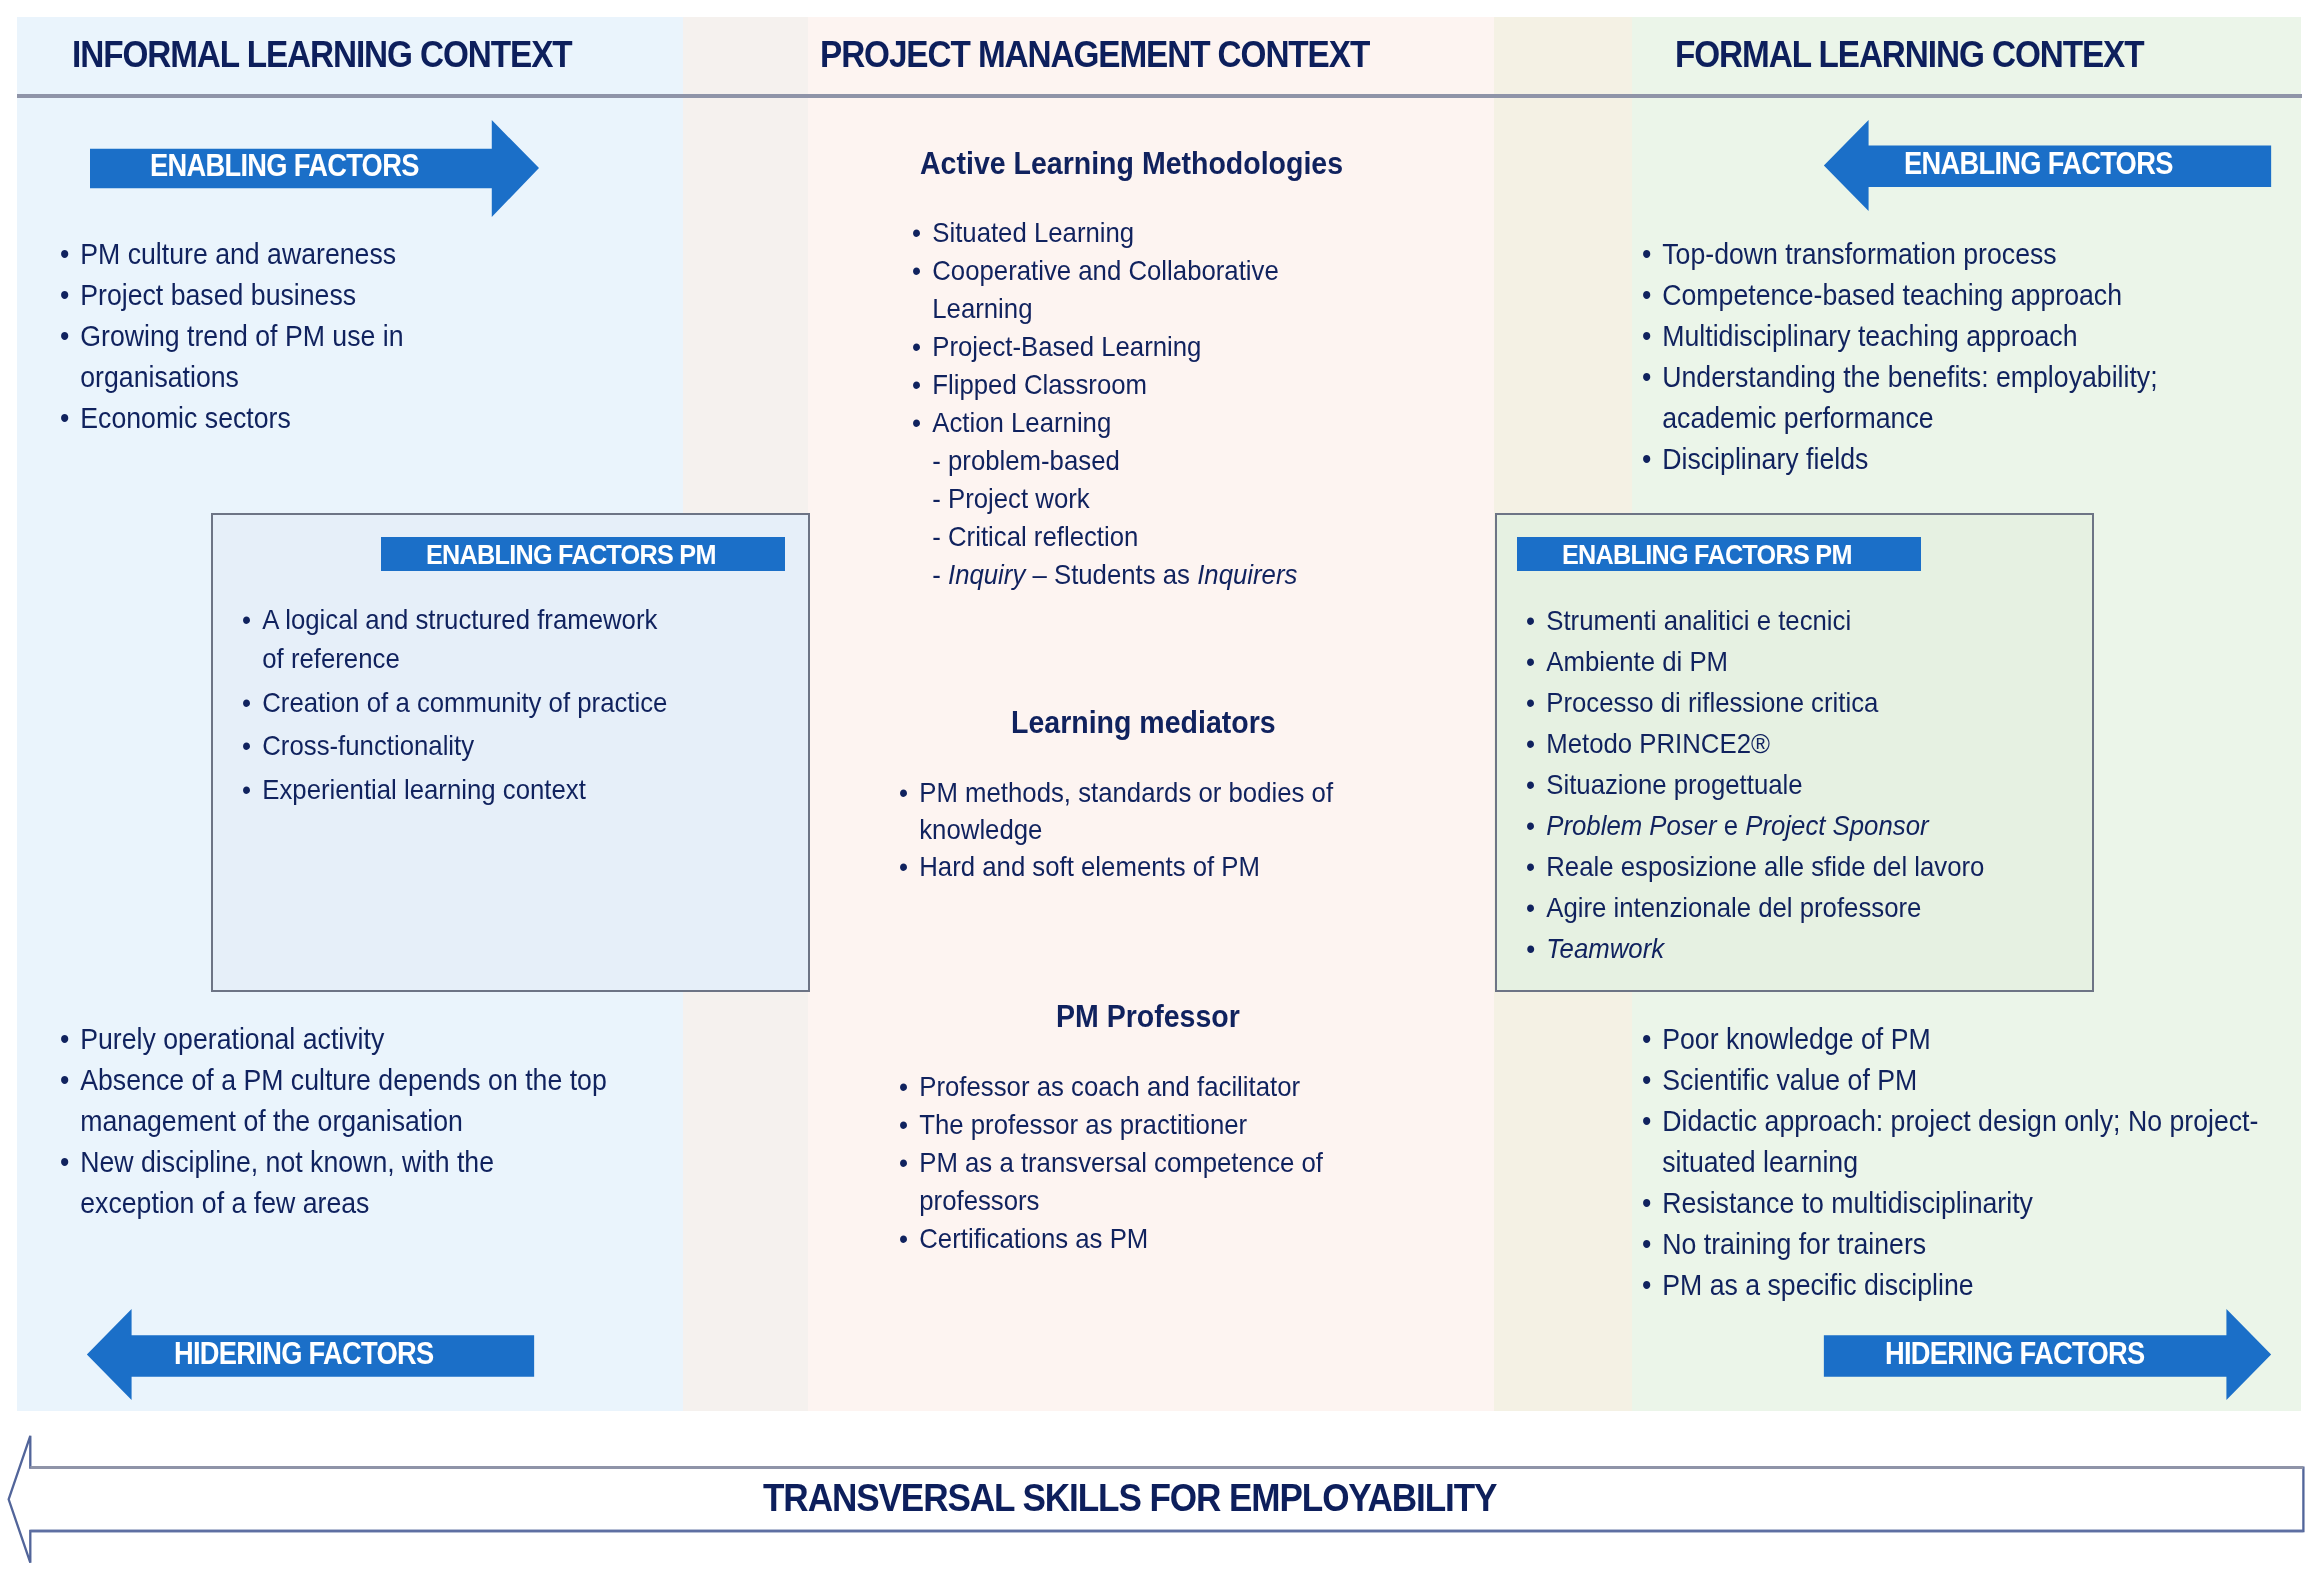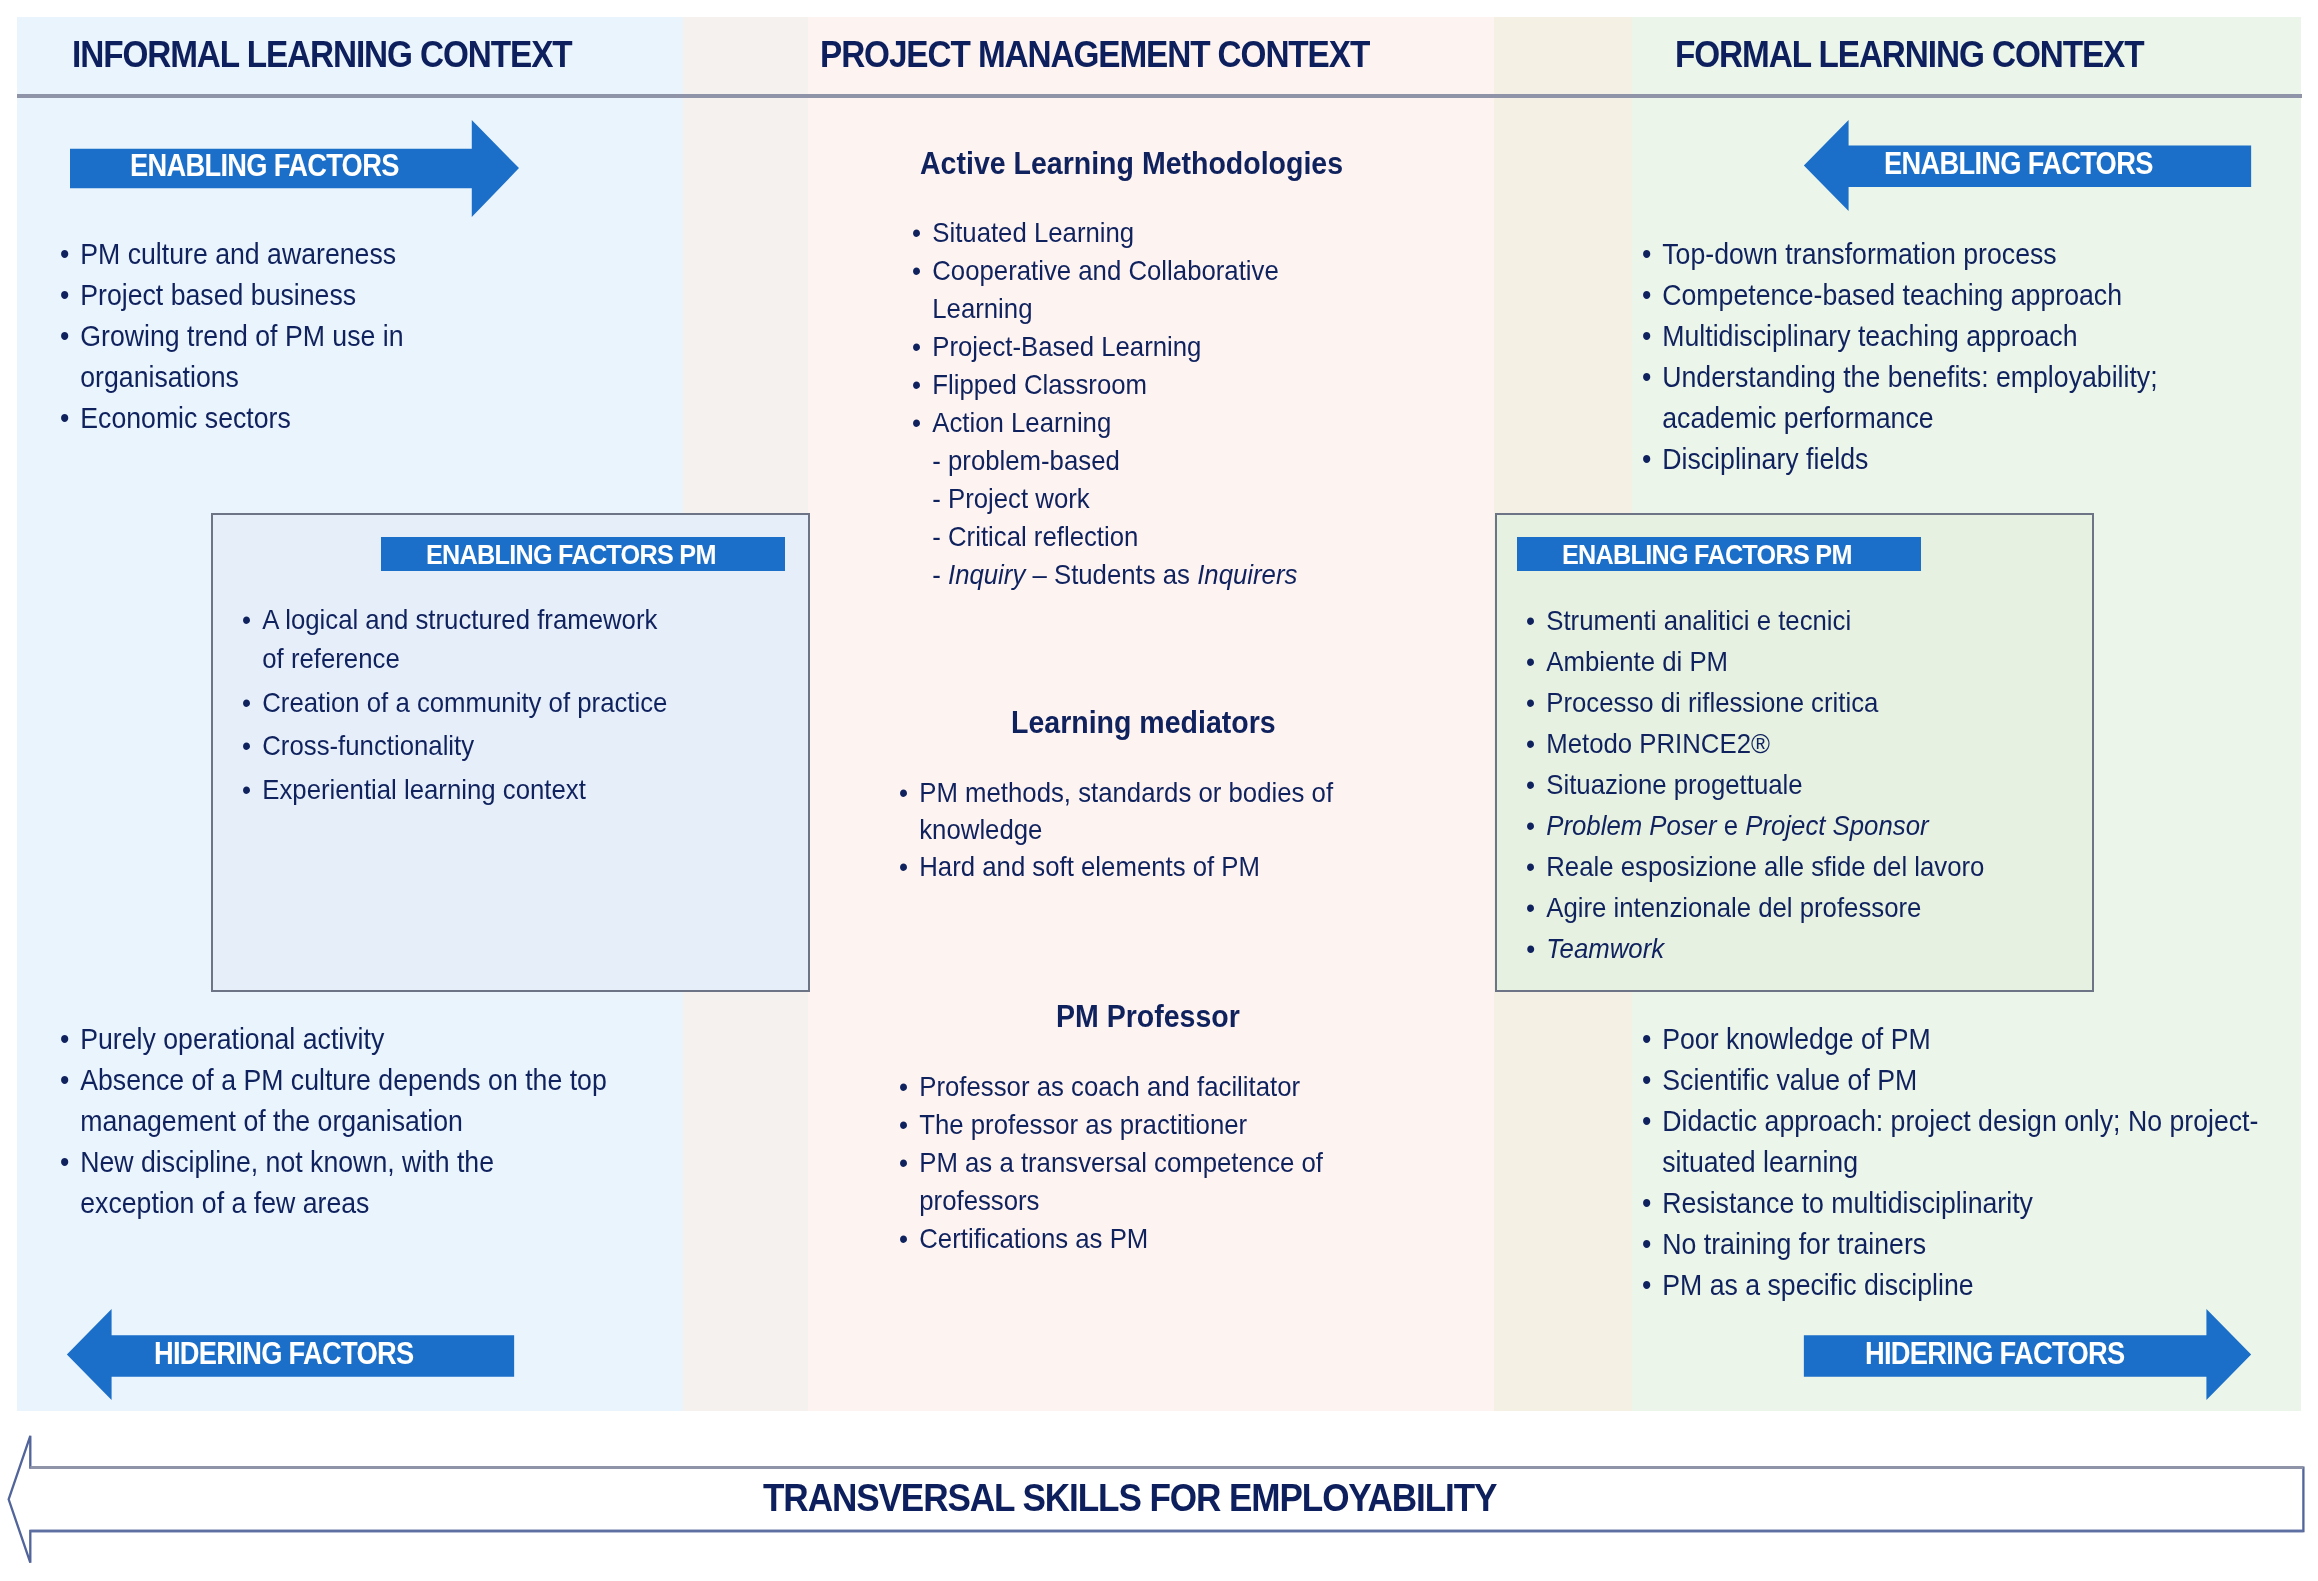--- a/index.html
+++ b/index.html
@@ -7,21 +7,21 @@
          font-family:"DejaVu Sans Condensed","Liberation Sans Narrow","Liberation Sans", sans-serif; color:#10225e; }
   .band { position:absolute; top:17px; height:1394px; }
   .band-left   { left:17px;  width:666px;  background:#eaf4fc; }
   .band-lgap   { left:683px; width:125px;  background:#f5f1ee; }
   .band-center { left:808px; width:686px; background:#fdf4f1; }
   .band-rgap   { left:1494px; width:139px; background:#f4f1e4; }
   .band-right  { left:1632px; width:669px; background:#ebf5e9; }
   .hdr-line { position:absolute; left:17px; width:2285px; top:94px; height:3.9px; background:#8f94a8; }
   .ctx-title { position:absolute; top:34px; font-family:"Liberation Sans", sans-serif; font-weight:bold;
                font-size:37px; letter-spacing:-1.2px; color:#0d1f5c; white-space:nowrap; transform:scaleX(0.9); transform-origin:left top; }
-  .arrow { position:absolute; }
+  .arrow { position:absolute;margin-left:20px; }
   .arrow svg { position:absolute; left:0; top:0; }
   .arrow-label { position:absolute; font-family:"Liberation Sans", sans-serif; font-weight:bold; color:#ffffff;
                  font-size:31px; letter-spacing:-0.8px; white-space:nowrap; transform:scaleX(0.88); transform-origin:left top; }
   ul.bl { position:absolute; margin:0; padding:0; list-style:none; font-family:"Liberation Sans", sans-serif;
           font-size:29px; line-height:41px; color:#10225e; transform:scaleX(0.92); transform-origin:left top; }
   ul.bl li { position:relative; padding-left:22px; }
   ul.bl li::before { content:"\2022"; position:absolute; left:0; top:0; }
   ul.bl li.sub { padding-left:22px; }
   ul.bl li.sub::before { content:""; }
   .it { font-style:italic; }

